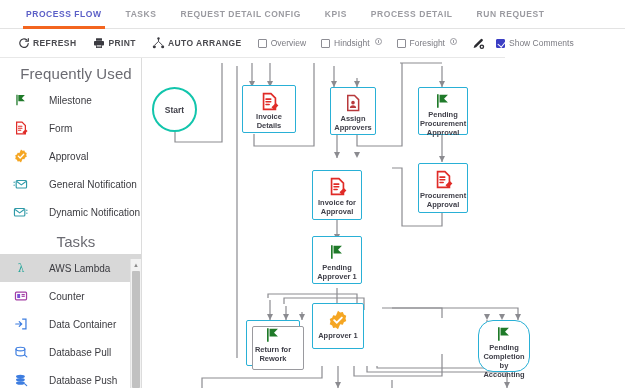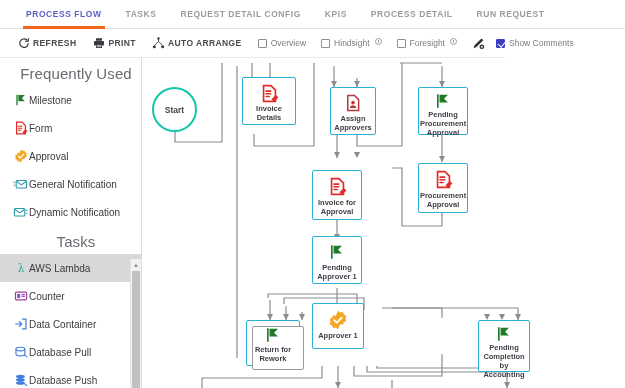--- a/index.html
+++ b/index.html
@@ -72,21 +72,21 @@
   
   .sidebar{
     position:absolute; left:0; top:58px; width:142px; height:330px;
     background:#ffffff; border-right:1px solid #dcdcdc;
     overflow:hidden;
   }
   .sb-group{
     font-size:15px; color:#6b6b72; padding:7px 0 4px 11px; letter-spacing:.1px;text-align:center;
   }
   .sb-item{
-    height:28px; display:flex; align-items:center; gap:1px;
+    height:28px; display:flex; align-items:center; gap:21px;
     padding-left:13px; font-size:10px; color:#3b3b40; cursor:pointer;
   }
   .sb-item.sel{ background:#d8d8d8; }
   .sb-ico{ width:15px; height:15px; flex:0 0 auto; display:flex; align-items:center; justify-content:center; }
   .sb-label{ white-space:nowrap; }
 
   
   .sb-scroll{
     position:absolute; right:0px; top:201px; width:11px; bottom:0;
     background:#f2f2f2; border-left:1px solid #e3e3e3;
@@ -411,21 +411,21 @@
         </g>
         <g fill="none" stroke="#8b8b90" stroke-width="1.2">
           <path d="M376 262 L376 256 L376 250 L240 250"></path>
         </g>
       </svg>
 
       <div class="startnode" style="left:10px; top:29px; width:45px; height:45px;">
         <span>Start</span>
       </div>
 
-      <div class="node" style="left:100px; top:19px; width:54px; height:48px;align-items:center;">
+      <div class="node" style="left:100px; top:27px; width:54px; height:48px;align-items:center;">
         <span class="nico">
           <svg width="19" height="19" viewBox="0 0 24 24">
             <path d="M4.5 2h9.3l5.7 5.7V22H4.5z" fill="none" stroke="#e02b27" stroke-width="2.1"></path>
             <path d="M7.6 9h6M7.6 12.4h6M7.6 15.8h4" stroke="#e02b27" stroke-width="1.9" stroke-linecap="round"></path>
             <path d="M20 14l3.2 3.2-5.4 5.3-3.3-3.2z" fill="#e02b27"></path>
           </svg>
         </span>
         <span class="nlabel">Invoice Details</span>
       </div>
 
@@ -495,21 +495,21 @@
       <div class="node" style="left:170px; top:245px; width:52px; height:46px;">
         <span class="nico">
           <svg width="20" height="20" viewBox="0 0 24 24">
             <path d="M12 1l2.6 2 3.2-.5 1.2 3 2.9 1.5-.9 3.1.9 3.1-2.9 1.5-1.2 3-3.2-.5L12 23l-2.6-2-3.2.5-1.2-3L2.1 17l.9-3.1-.9-3.1L5 9.3l1.2-3 3.2.5z" fill="#f5a623"></path>
             <path d="M7.4 12.2l3.1 3.1 6.1-6.2" stroke="#fff" stroke-width="2.3" fill="none" stroke-linecap="round"></path>
           </svg>
         </span>
         <span class="nlabel">Approver 1</span>
       </div>
 
-      <div class="node" style="left:336px; top:262px; width:52px; height:52px;">
+      <div class="node" style="left:336px; top:262px; width:52px; height:52px;border-radius:15px;">
         <span class="nico">
           <svg width="18" height="18" viewBox="0 0 24 24">
             <rect x="4" y="3" width="2.2" height="18" fill="#1f7a29"></rect>
             <path d="M7.4 3.6h11.2L13.4 8.9l5.2 5.1H7.4z" fill="#1f7a29"></path>
           </svg>
         </span>
         <span class="nlabel">Pending Completion by Accounting</span>
       </div>
 
     </div>

